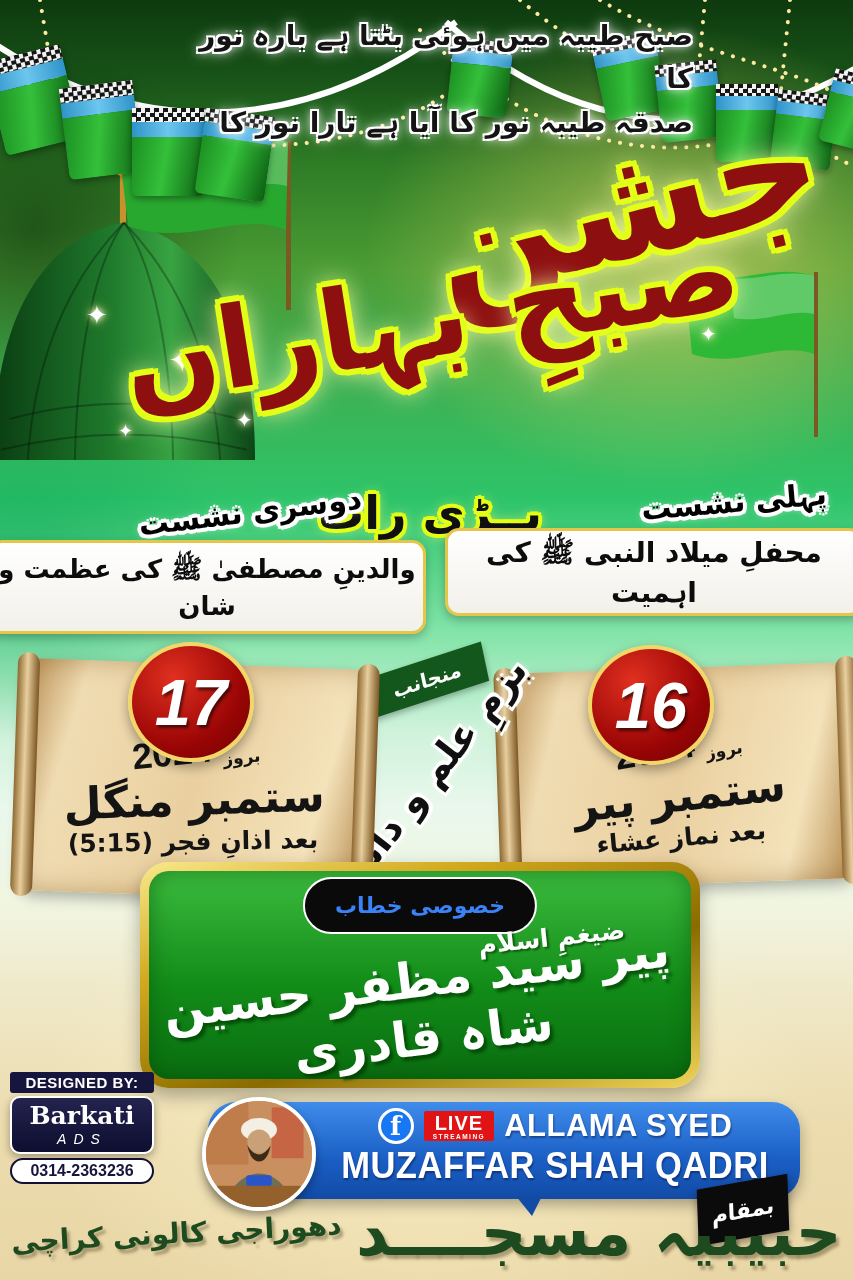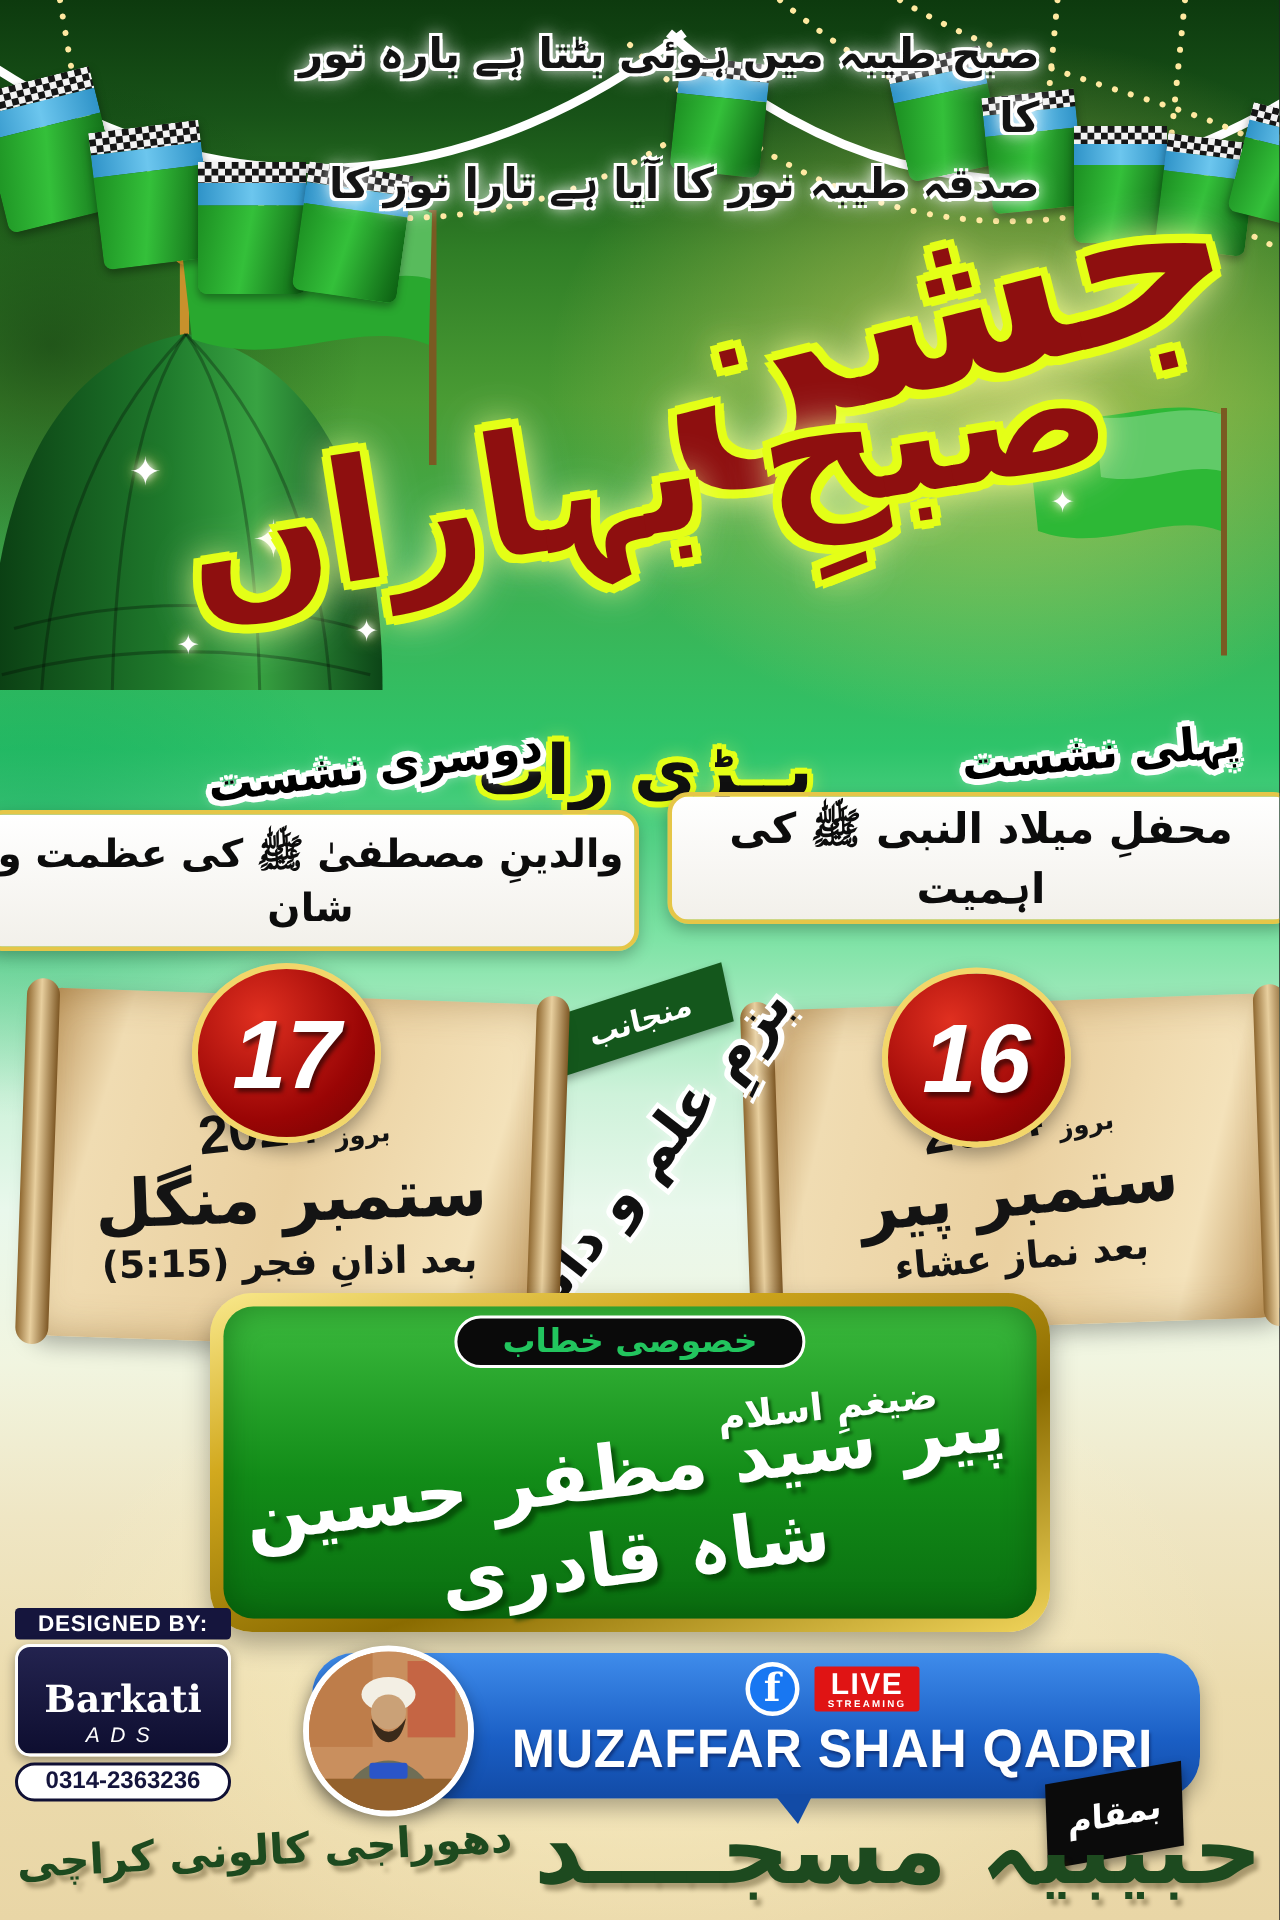--- a/index.html
+++ b/index.html
@@ -78,34 +78,34 @@
     transform:rotate(-52deg);direction:rtl;
     text-shadow:-3px -3px 0 #fff,3px -3px 0 #fff,-3px 3px 0 #fff,3px 3px 0 #fff,0 0 10px #fff;}
   
   .banner{position:absolute;left:140px;top:862px;width:560px;height:226px;border-radius:28px;
     background:linear-gradient(160deg,#f9e98c,#d2a91e 28%,#8a6b00 62%,#f0d45a);
     padding:9px;box-sizing:border-box;box-shadow:0 8px 18px rgba(0,0,0,.3);}
   .banner-in{position:relative;width:100%;height:100%;border-radius:20px;
     background:linear-gradient(180deg,#3cbb3e,#128c18 55%,#0a6e10);
     box-shadow:inset 0 0 22px rgba(0,60,0,.45);}
   .khitab{position:absolute;top:6px;left:50%;transform:translateX(-50%);background:#0a0a0a;
-    color:#22c55e;border:2px solid #fff;border-radius:999px;padding:3px 30px;font-size:22px;
+    color:#3b82f6;border:2px solid #fff;border-radius:999px;padding:14px 30px;font-size:22px;
     font-weight:bold;white-space:nowrap;direction:rtl;}
   .honorific{position:absolute;top:52px;right:66px;color:#fff;font-size:25px;font-weight:bold;
     transform:rotate(-6deg);direction:rtl;text-shadow:2px 2px 2px rgba(0,50,0,.6);}
   .speaker{position:absolute;top:78px;left:12px;right:12px;bottom:8px;display:flex;align-items:center;
     justify-content:center;text-align:center;color:#fff;font-size:49px;font-weight:bold;line-height:1.18;
     transform:rotate(-7deg);direction:rtl;text-shadow:3px 4px 3px rgba(0,55,0,.65);}
   
   .designed{position:absolute;left:10px;top:1072px;width:144px;text-align:center;
     font-family:"Liberation Sans",sans-serif;}
   .db-title{background:#15153d;color:#fff;font-size:15px;font-weight:bold;padding:2px 2px;
     border-radius:3px;letter-spacing:.5px;}
   .db-card{margin-top:3px;background:linear-gradient(#23234f,#0e0e30);border:2px solid #fff;
-    border-radius:10px;padding:20px 4px 5px;color:#fff;box-shadow:0 3px 8px rgba(0,0,0,.35);}
+    border-radius:10px;padding:3px 4px 5px;color:#fff;box-shadow:0 3px 8px rgba(0,0,0,.35);}
   .db-name{font-family:"DejaVu Serif",serif;font-size:25px;font-weight:bold;}
   .db-ads{font-family:Liberation Sans, sans-serif;font-style:italic;font-size:14px;letter-spacing:7px;margin-top:1px;}
   .db-phone{margin-top:4px;background:#fff;border:2px solid #101034;border-radius:999px;
     padding:2px 4px;color:#15153d;font-weight:bold;font-size:16px;}
   
   .bluebar{position:absolute;left:208px;top:1102px;width:592px;height:97px;border-radius:28px;
     background:linear-gradient(180deg,#4django 0%,#1a5ec4 100%);
     background:linear-gradient(180deg,#3f8ceb,#1a5ec4 60%,#124ba6);
     box-shadow:0 6px 14px rgba(0,0,0,.3);}
   .bluebar .tail{position:absolute;left:308px;bottom:-17px;width:0;height:0;
@@ -320,20 +320,21 @@
         <rect x="38" y="70" width="24" height="10" rx="2" fill="#2a55c8"></rect>
       </svg>
     </div>
     <div class="bar-content">
       <div class="bar-row1">
         <div class="fb-circle">f</div>
         <div class="live-badge">
           <span class="live-main">LIVE</span>
           <span class="live-sub">STREAMING</span>
         </div>
+        <div class="bar-line1">ALLAMA SYED</div>
       </div>
       <div class="bar-line2">MUZAFFAR SHAH QADRI</div>
     </div>
   </div>
 
   <div class="venue-badge urdu">بمقام</div>
   <div class="venue-line">
     <span class="venue-name urdu">حبیبیہ مسجــــد</span>
     <span class="venue-addr urdu">دھوراجی کالونی کراچی</span>
   </div>

